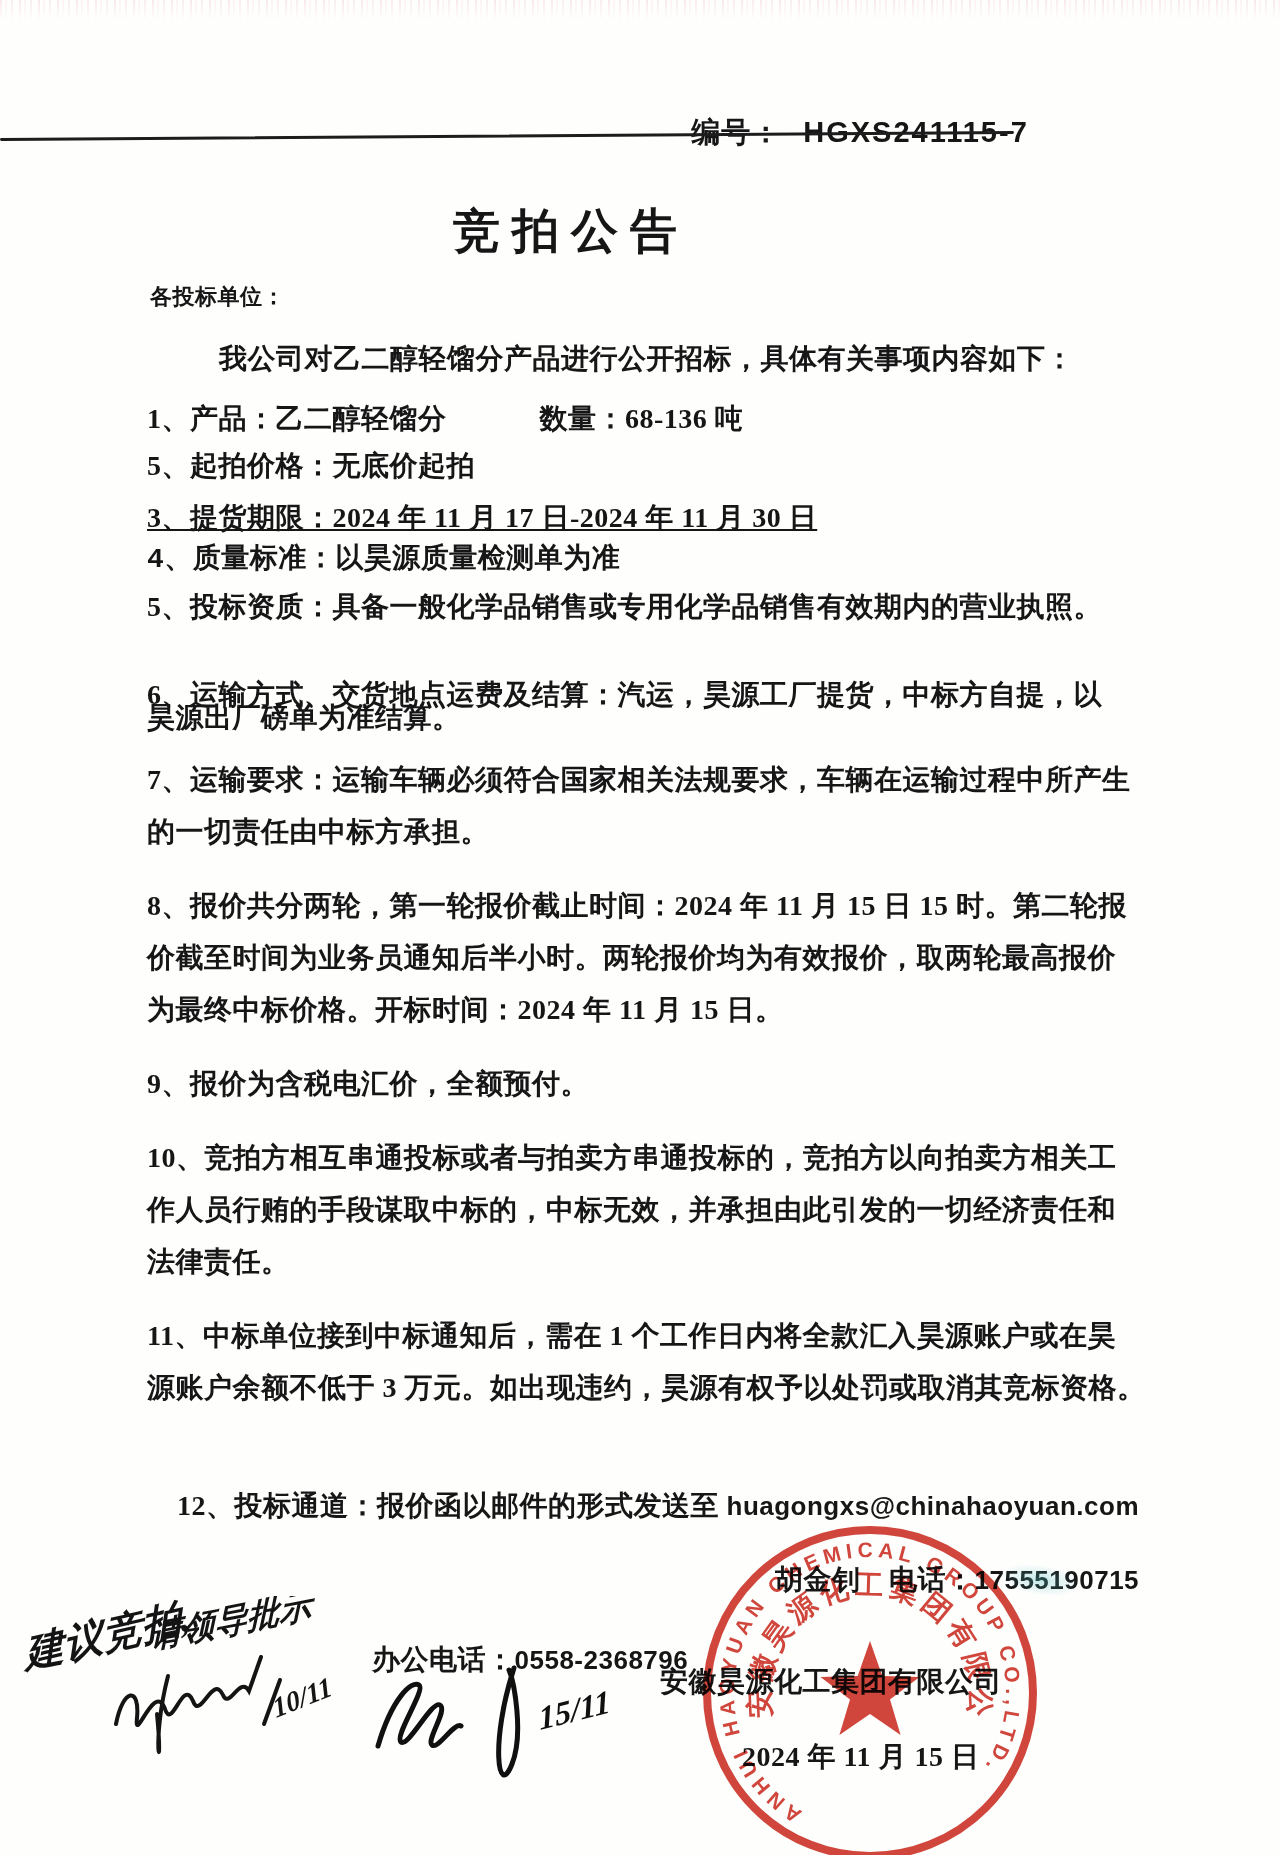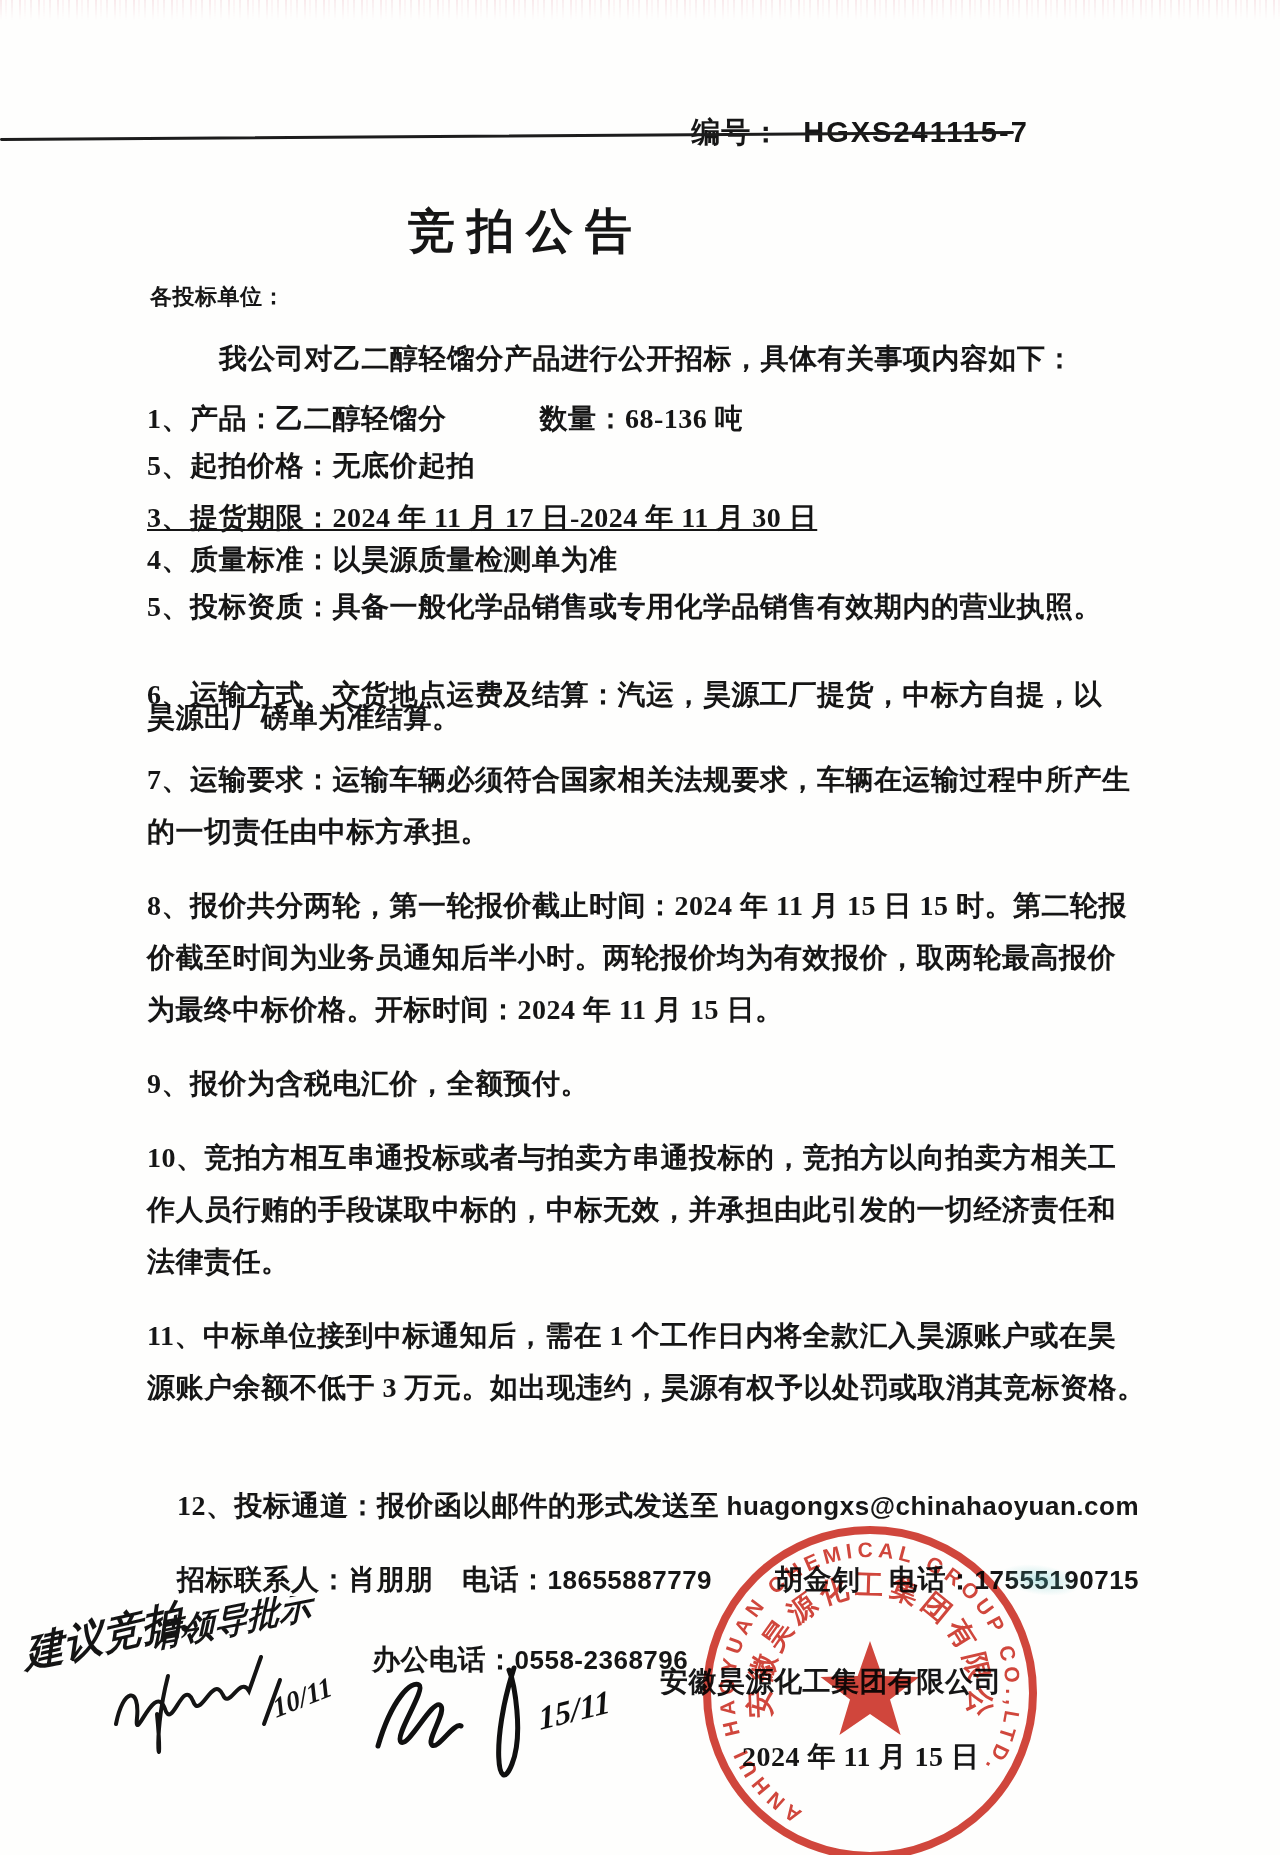--- a/index.html
+++ b/index.html
@@ -11,21 +11,21 @@
           rgba(228,140,158,.18) 5px 7px, rgba(255,255,255,0) 7px 11px,
           rgba(205,110,130,.22) 11px 13px, rgba(255,255,255,0) 13px 19px);
       -webkit-mask-image:linear-gradient(180deg,#000 0%,rgba(0,0,0,.5) 55%,transparent 100%);
       mask-image:linear-gradient(180deg,#000 0%,rgba(0,0,0,.5) 55%,transparent 100%);}
   .ref{position:absolute;top:80px;left:655px;font-family:"Liberation Sans","DejaVu Sans",sans-serif;
        font-size:29px;font-weight:700;letter-spacing:1px;white-space:pre;}
   .ref .num{margin-left:22px;letter-spacing:2px;}
   .rule{position:absolute;top:138px;left:0;width:1014px;height:3px;background:#1d1d1d;
         transform:rotate(-0.4deg);transform-origin:left center;border-radius:2px;}
   .title{position:absolute;top:200px;left:0;width:1052px;text-align:center;
-         font-size:47px;font-weight:900;letter-spacing:12px;}
+         font-size:47px;font-weight:900;letter-spacing:12px;padding-left:45px;}
   .bline{position:absolute;left:147px;font-size:28px;font-weight:600;line-height:40px;
          white-space:pre;letter-spacing:.5px;}
   .salutation{left:150px;font-size:22px;text-align:right;}
   .mono{font-family:Liberation Sans, sans-serif;font-weight:700;font-size:26px;}
   .stamp{position:absolute;left:690px;top:1515px;width:360px;height:360px;
          mix-blend-mode:multiply;opacity:.9;}
   .hand{position:absolute;mix-blend-mode:multiply;}
   .smudge{position:absolute;left:1000px;top:1565px;width:80px;height:30px;border-radius:50%;
           background:radial-gradient(closest-side,rgba(80,190,190,.35),rgba(80,190,190,0));
           transform:rotate(8deg);}
@@ -45,44 +45,41 @@
 
   <div class="title">竞拍公告</div>
 
   <div class="bline salutation" style="top:277px">各投标单位：</div>
   <div class="bline" style="top:339px;left:219px">我公司对乙二醇轻馏分产品进行公开招标，具体有关事项内容如下：</div>
 
   <div>
       <div class="bline" style="top: 399px;">1、产品：乙二醇轻馏分　　　 数量：68-136 吨</div>
       <div class="bline" style="top: 446px;">5、起拍价格：无底价起拍</div>
       <div class="bline" style="top: 498px; text-decoration: underline;">3、提货期限：2024 年 11 月 17 日-2024 年 11 月 30 日</div>
-      <div class="bline" style="top: 540px;">4、质量标准：以昊源质量检测单为准</div>
+      <div class="bline" style="top: 540px; font-family: Liberation Mono, monospace;">4、质量标准：以昊源质量检测单为准</div>
       <div class="bline" style="top: 587px;">5、投标资质：具备一般化学品销售或专用化学品销售有效期内的营业执照。</div>
       <div class="bline" style="top: 634px; margin-top: 41px;">6、运输方式、交货地点运费及结算：汽运，昊源工厂提货，中标方自提，以</div>
       <div class="bline" style="top: 686px; margin-top: 12px;">昊源出厂磅单为准结算。</div>
       <div class="bline" style="top: 760px;">7、运输要求：运输车辆必须符合国家相关法规要求，车辆在运输过程中所产生</div>
       <div class="bline" style="top: 812px;">的一切责任由中标方承担。</div>
       <div class="bline" style="top: 886px;">8、报价共分两轮，第一轮报价截止时间：2024 年 11 月 15 日 15 时。第二轮报</div>
       <div class="bline" style="top: 938px;">价截至时间为业务员通知后半小时。两轮报价均为有效报价，取两轮最高报价</div>
       <div class="bline" style="top: 990px;">为最终中标价格。开标时间：2024 年 11 月 15 日。</div>
       <div class="bline" style="top: 1064px;">9、报价为含税电汇价，全额预付。</div>
       <div class="bline" style="top: 1138px;">10、竞拍方相互串通投标或者与拍卖方串通投标的，竞拍方以向拍卖方相关工</div>
       <div class="bline" style="top: 1190px;">作人员行贿的手段谋取中标的，中标无效，并承担由此引发的一切经济责任和</div>
       <div class="bline" style="top: 1242px;">法律责任。</div>
       <div class="bline" style="top: 1316px;">11、中标单位接到中标通知后，需在 1 个工作日内将全款汇入昊源账户或在昊</div>
       <div class="bline" style="top: 1368px;">源账户余额不低于 3 万元。如出现违约，昊源有权予以处罚或取消其竞标资格。</div>
     </div>
 
   <div class="bline" style="top:1446px">
     <span>12、投标通道：报价函以邮件的形式发送至 </span><span class="mono">huagongxs@chinahaoyuan.com</span>
   </div>
 
-  <div class="bline" style="top:1520px">
-    <span>招标联系人：</span><span>肖朋朋</span><span>　</span><span>电话：</span><span class="mono">18655887779</span>
-  </div>
   <div class="bline" style="top:1520px;left:745px">
     <span>胡金钊</span><span>　</span><span>电话：</span><span class="mono">17555190715</span>
   </div>
 
   <div class="bline" style="top:1600px;left:342px">
     <span>办公电话：</span><span class="mono">0558-2368796</span>
   </div>
 
   <div class="bline" style="top:1662px;left:660px">安徽昊源化工集团有限公司</div>
   <div class="bline" style="top:1737px;left:742px">2024 年 11 月 15 日</div>

